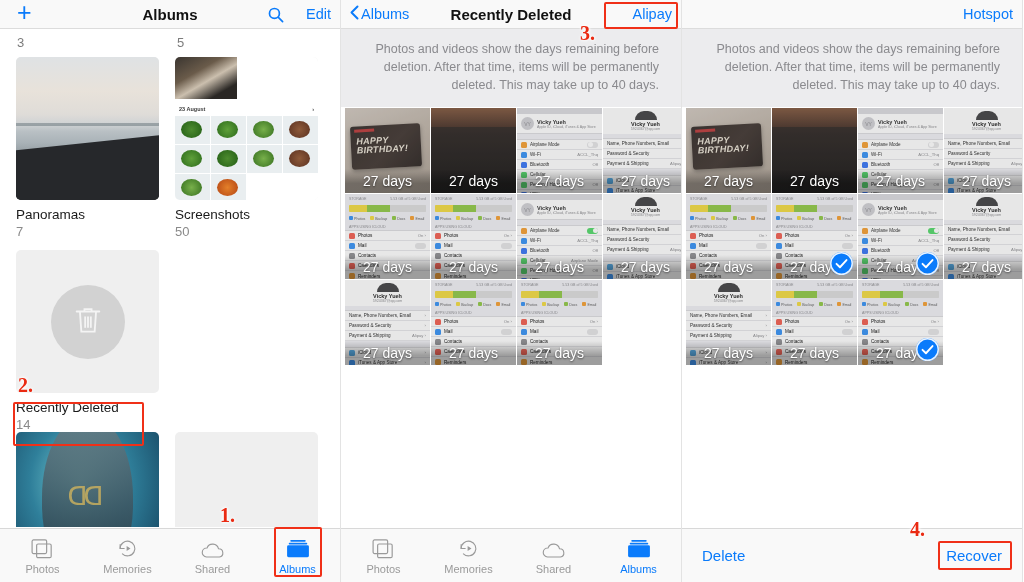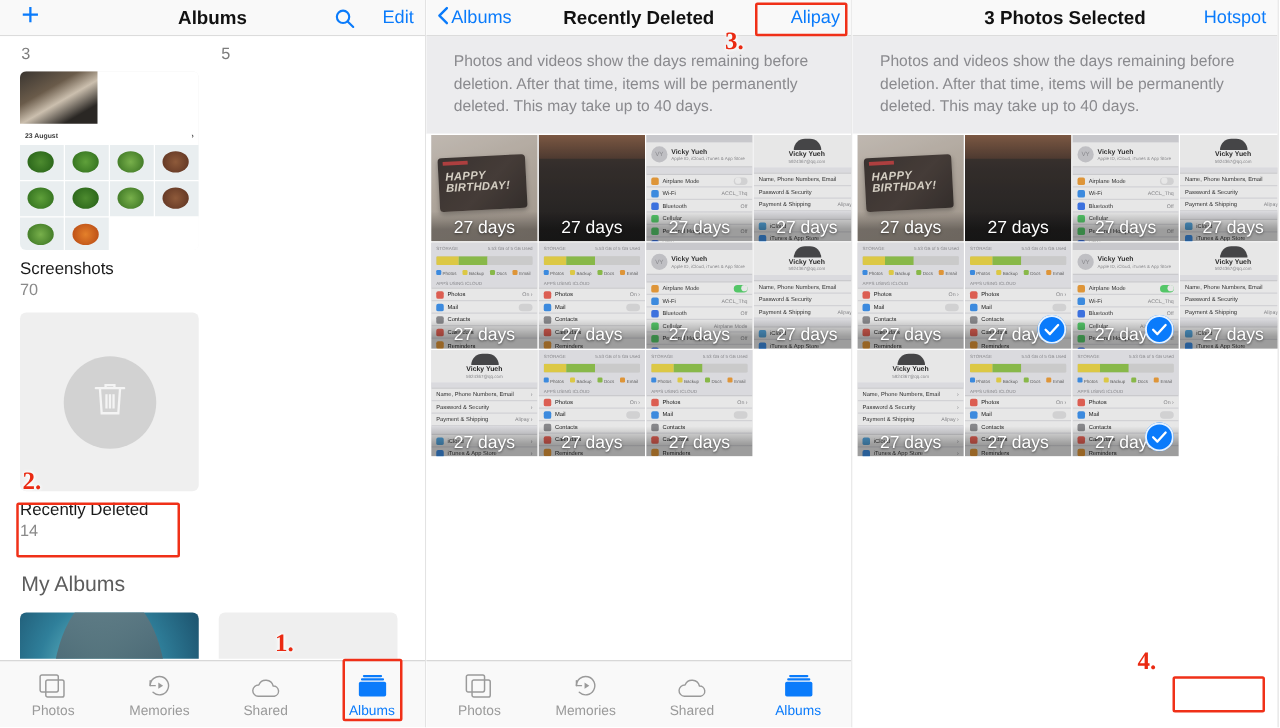--- a/index.html
+++ b/index.html
@@ -162,21 +162,21 @@
     flex:1; display:flex; flex-direction:column; align-items:center;
     justify-content:center; gap:4px; color:#9a9a9a; font-size:11px;
   }
   .tab.active{ color:#0a7bfb; }
   .tab .ic{ height:22px; display:flex; align-items:flex-end; }
 
   
   .rd-note{
     background:#ececee;
     padding: 11px 22px 13px 22px;
-    font-size:12.5px; line-height:1.45; color:#8a8a8e; text-align:left;
+    font-size:12.5px; line-height:1.45; color:#8a8a8e; text-align:right;
   }
   .photo-grid{
     display:grid; grid-template-columns: repeat(4, 85px);
     gap:1px; padding-left:4px; padding-top:1px;
     background:#fff;
   }
   .cell{
     width:85px; height:85px; position:relative; overflow:hidden;
     background:#d8d8d8;
   }
@@ -315,20 +315,27 @@
     </div>
 
     <div class="albums-body">
       <div class="album-row">
         <div class="count-top" style="width:143px;">3</div>
         <div class="count-top" style="width:143px;">5</div>
       </div>
 
       <div class="album-row" style="margin-top:-2px;">
 
+        <div class="album-cell">
+          <div class="thumb">
+            <div class="pano"></div>
+          </div>
+          <div class="album-name">Panoramas</div>
+          <div class="album-count">7</div>
+        </div>
 
         <div class="album-cell">
           <div class="thumb">
             <div class="shot">
               <div class="hdrimg"></div>
               <div class="datebar">
                 <span>23 August</span>
                 <span>›</span>
               </div>
               <div class="grid4">
@@ -341,21 +348,21 @@
                   <div class="g p3"></div>
                   <div class="g p4"></div>
                 <div class="g p3"></div>
                   <div class="g p5"></div>
                   <div class="g empty"></div>
                   <div class="g empty"></div>
               </div>
             </div>
           </div>
           <div class="album-name">Screenshots</div>
-          <div class="album-count">70</div>
+          <div class="album-count">50</div>
         </div>
       </div>
 
       <div class="album-row" style="margin-top:11px;">
 
         <div class="album-cell">
           <div class="trash-tile">
             <div class="trash-circle">
               <span>
                 <svg viewBox="0 0 24 24" width="34" height="34" fill="none" stroke="#f4f4f4" stroke-width="1.3">
@@ -366,21 +373,20 @@
                 </svg>
               </span>
             </div>
           </div>
           <div class="album-name">Recently Deleted</div>
           <div class="album-count">14</div>
         </div>
         <div class="album-cell"></div>
       </div>
 
-      <div class="my-albums-hdr">My Albums</div>
       <div class="my-row">
         <div class="ma-thumb ma1"></div>
         <div class="ma-thumb ma2"></div>
       </div>
     </div>
 
     <div class="tabbar">
       <div class="tab">
         <span class="ic">
           <svg viewBox="0 0 26 22" width="24" height="20" fill="none" stroke="#9a9a9a" stroke-width="1.3">
@@ -714,21 +720,20 @@
           </svg>
         </span>
         <span>Albums</span>
       </div>
     </div>
   </div>
 
   <div class="panel">
     <div class="navbar">
       <span style="width:1px"></span>
-      <div class="nav-title">3 Photos Selected</div>
       <span class="nav-btn">Hotspot</span>
     </div>
 
     <div class="rd-note">Photos and videos show the days remaining before deletion. After that time, items will be permanently deleted. This may take up to 40 days.</div>
 
     <div class="photo-grid" id="grid3">
         <div class="cell">
           <div class="art art-bday">
     <div class="card">
               <i></i>
@@ -975,20 +980,24 @@
           <div class="dim"></div>
           <div class="days">27 days</div>
           <div class="check">
             <svg viewBox="0 0 24 24" fill="none" stroke="#fff" stroke-width="3" stroke-linecap="round" stroke-linejoin="round">
               <polyline points="4,12.5 9.5,18 20,6.5"></polyline>
             </svg>
           </div>
         </div>
       </div>
 
+    <div class="bottom-bar">
+      <span class="bb-btn">Delete</span>
+      <span class="bb-btn">Recover</span>
+    </div>
   </div>
 
   <div class="ann-box" style="left:274px; top:527px; width:48px; height:50px;"></div>
   <div class="ann-num" style="left:220px; top:504px;">1.</div>
 
   <div class="ann-box" style="left:13px; top:402px; width:131px; height:44px;"></div>
   <div class="ann-num" style="left:18px; top:374px;">2.</div>
 
   <div class="ann-box" style="left:604px; top:2px; width:74px; height:27px;"></div>
   <div class="ann-num" style="left:580px; top:22px;">3.</div>

